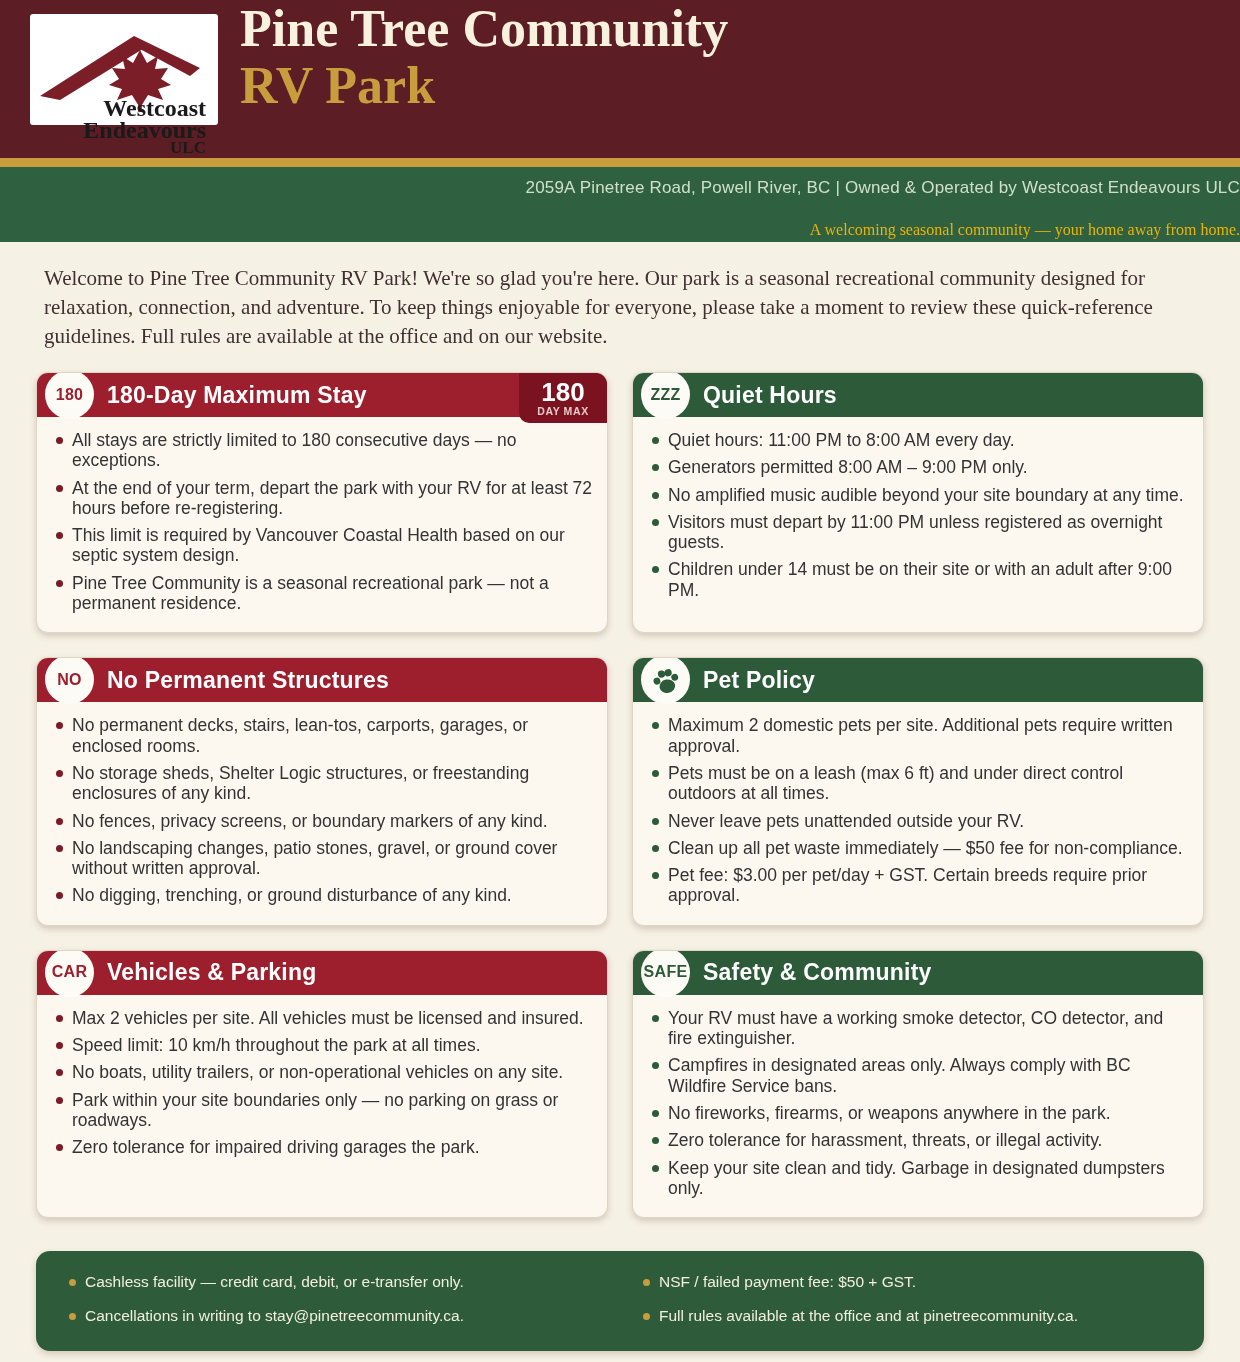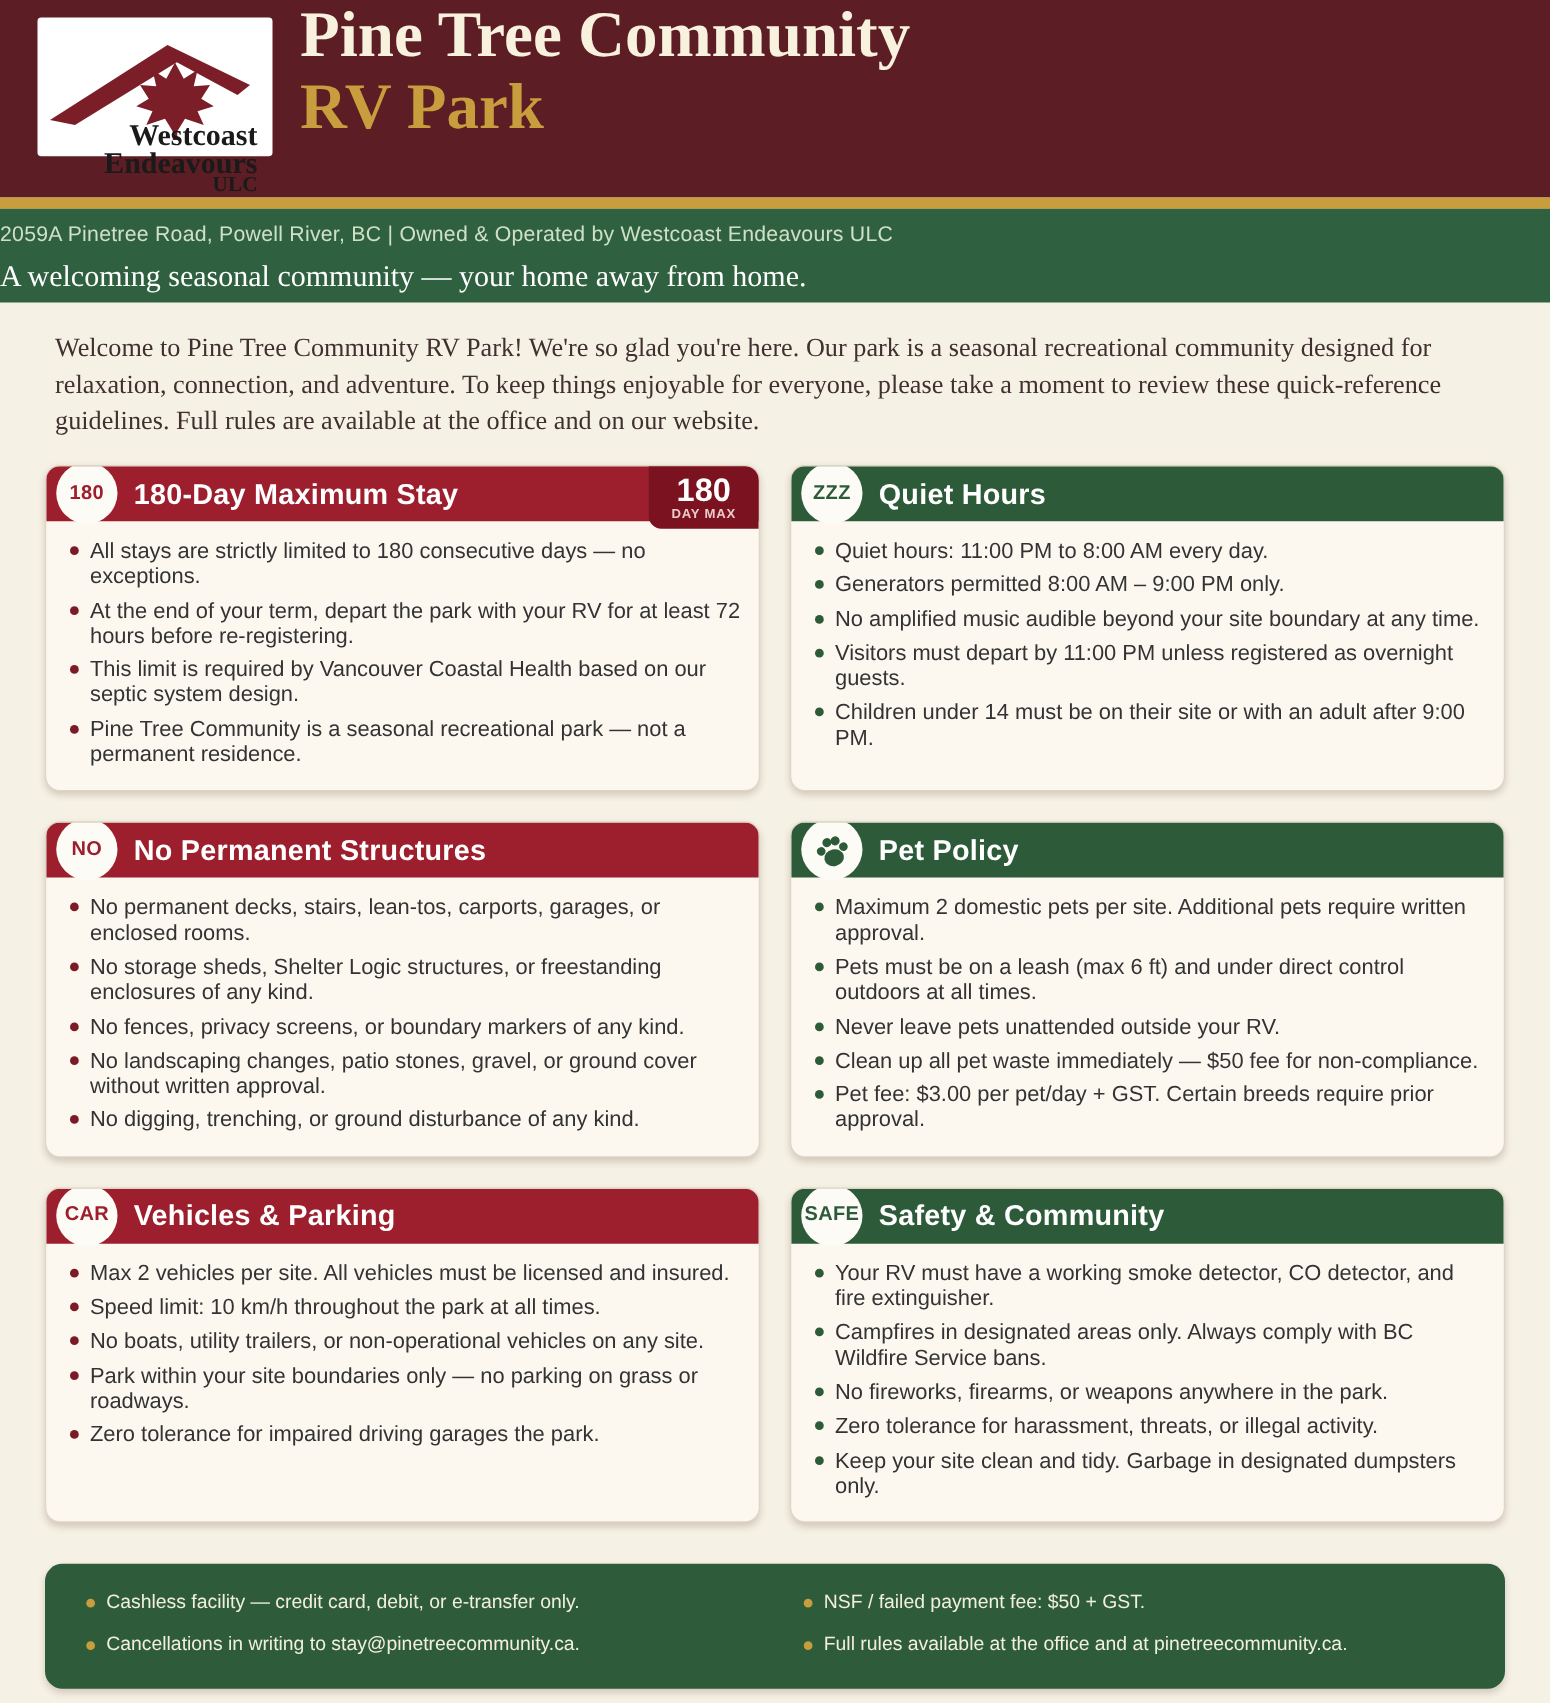--- a/index.html
+++ b/index.html
@@ -40,29 +40,29 @@
     font-size: 52px;
     line-height: 56px;
     color: #c79d3d;
   }
   .gold-rule { height: 9px; background: #c79d3d; }
 
   
   .band {
     height: 75px;
     background: #2f6040;
-    text-align: left;
+    text-align: right;
     padding-top: 11px;
   }
   .band-line1 { font-size: 17px; color: #cfe0c8; letter-spacing: 0.2px; }
   .band-line2 {
-    margin-top: 11px;
+    margin-top: 23px;
     font-family: "Liberation Serif", serif;
-    font-size: 24px;
-    color: #ffffff;
+    font-size: 16px;
+    color: #eab308;
   }
 
   
   .intro {
     margin: 22px 44px 0 44px;
     font-family: "Liberation Serif", serif;
     font-size: 21px;
     line-height: 29px;
     color: #403030;
   }

